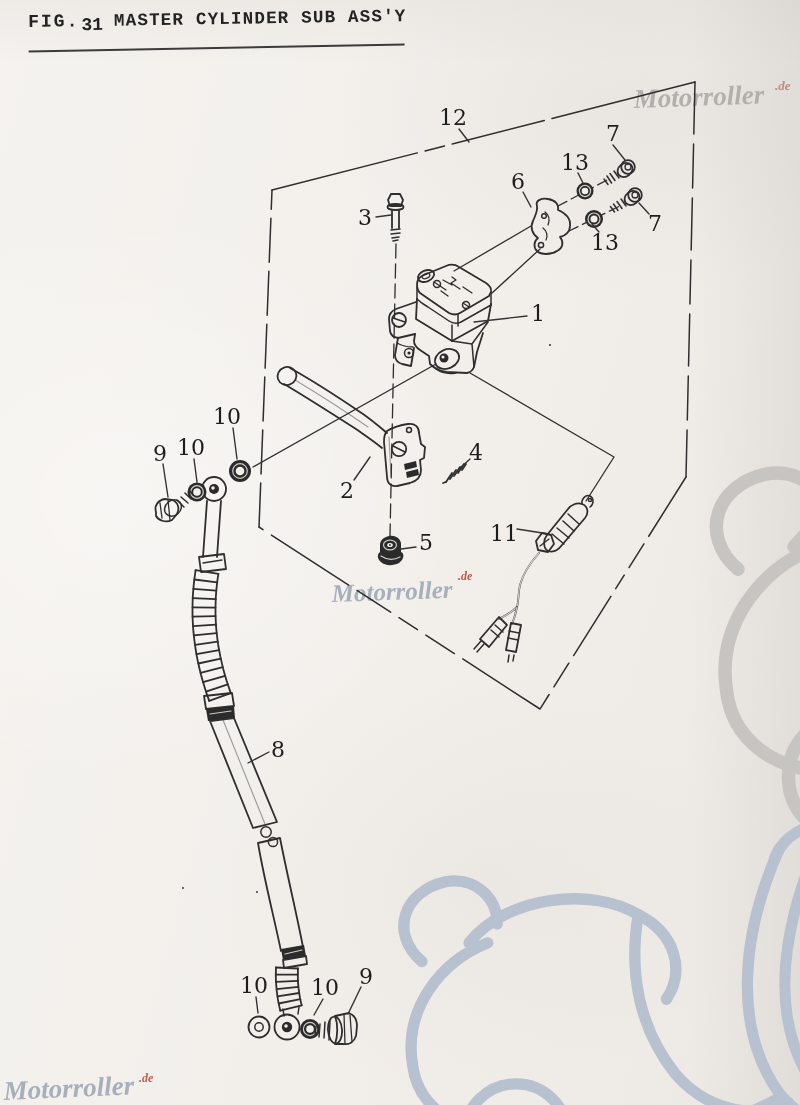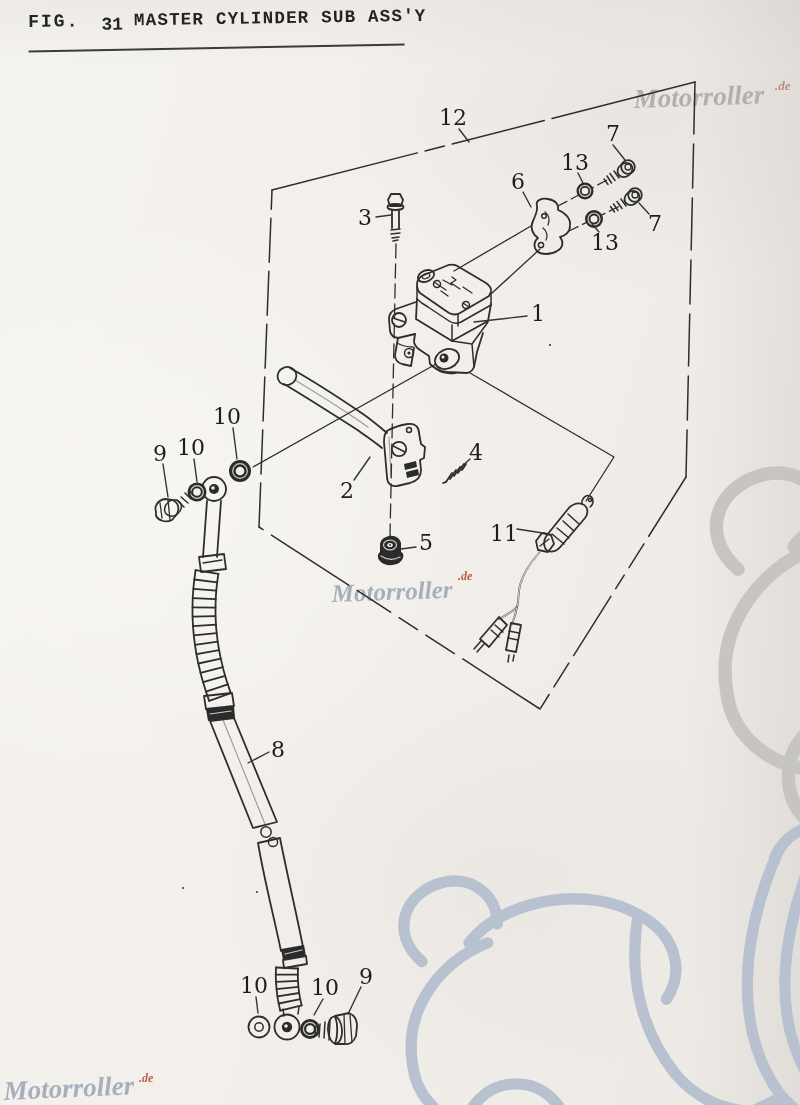--- a/index.html
+++ b/index.html
@@ -13,21 +13,21 @@
       radial-gradient(380px 300px at 60% 80%, rgba(203,197,188,.14), rgba(0,0,0,0) 70%);}
   .m2{background:linear-gradient(to right, rgba(0,0,0,0) 86%, rgba(120,112,104,.10) 100%),
                  linear-gradient(to bottom, rgba(150,142,132,.08) 0%, rgba(0,0,0,0) 6%);}
   .big-watermark{position:absolute;left:16px;top:26px;z-index:1;
       font-family:"Liberation Sans",sans-serif;font-weight:bold;font-size:74px;
       letter-spacing:-1px;color:#c9c7c3;opacity:.85;white-space:nowrap;}
   .title-block{position:absolute;left:28px;top:12px;z-index:3;white-space:nowrap;
       transform:rotate(-0.9deg);transform-origin:left top;color:#232323;}
   .fig-label{font-family:"Liberation Mono",monospace;font-weight:bold;font-size:18px;letter-spacing:2px;}
   .fig-no{font-family:"Liberation Mono",monospace;font-weight:bold;font-size:18px;
-      position:relative;top:4px;margin-left:22px;}
+      position:relative;top:4px;margin-left:2px;}
   .fig-title{font-family:"Liberation Mono",monospace;font-weight:bold;font-size:17.5px;
       letter-spacing:1.2px;margin-left:11px;}
   .title-underline{position:absolute;left:0px;top:38px;width:376px;height:2px;background:#3b3b3b;
       transform:rotate(-0.15deg);}
   svg.diagram{position:absolute;inset:0;z-index:2;}
   
   .s, .s path, .s line, .s circle, .s ellipse, .s polyline, .s polygon{
       fill:none;stroke:#2e2e2e;stroke-width:1.8;stroke-linecap:round;stroke-linejoin:round;}
   .s .thin{stroke-width:1.3;}
   .s .med{stroke-width:1.5;}

